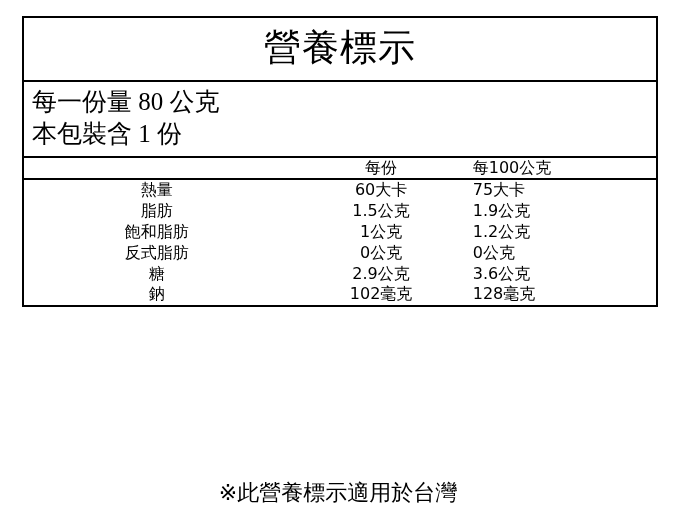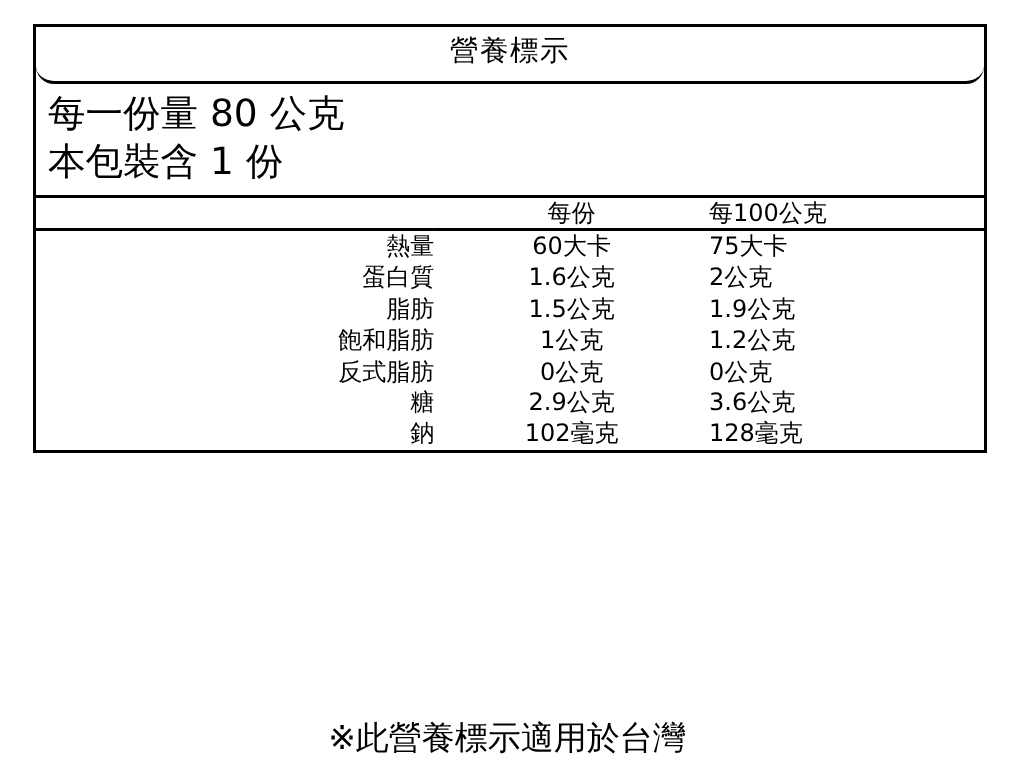--- a/index.html
+++ b/index.html
@@ -17,49 +17,49 @@
   #label {
     position: absolute;
     left: 22px;
     top: 16px;
     width: 636px;
     box-sizing: border-box;
     border: 2px solid #000000;
   }
   .title-row {
     text-align: center;
-    font-size: 19px;
+    font-size: 37px;
     line-height: 1.45;
     padding: 3px 0 5px 0;
     border-bottom: 2px solid #000000;
     letter-spacing: 1px;
-    border-radius: 12px;
   }
   .serving-block {
     padding: 4px 0 6px 8px;
     border-bottom: 2px solid #000000;
+    font-family: Liberation Serif, serif;
   }
   .serving-line {
     font-size: 25px;
     line-height: 1.28;
     white-space: nowrap;
   }
   table.nutrition {
     width: 100%;
     border-collapse: collapse;
     font-size: 16px;
   }
   table.nutrition th,
   table.nutrition td {
     padding: 0;
     font-weight: normal;
     line-height: 1.30;
     vertical-align: baseline;
   }
-  .col-name { width: 42%; text-align: right; padding-left: 8px; }
+  .col-name { width: 42%; text-align: center; padding-left: 8px; }
   .col-per  { width: 29%; text-align: center; }
   .col-100  { width: 29%; text-align: left; }
   thead tr { }
   thead th { padding-bottom: 2px; }
   .head-sep td { border-bottom: 2px solid #000000; padding: 0; height: 0; }
   .indent1 { padding-left: 48px; }
   .indent-sugar { padding-left: 62px; }
   .last-row td { padding-bottom: 4px; }
   .footnote {
     position: absolute;
@@ -98,25 +98,20 @@
         <td></td>
       </tr>
     </thead>
     <tbody>
       <tr>
         <td class="col-name">熱量</td>
         <td class="col-per">60大卡</td>
         <td class="col-100">75大卡</td>
       </tr>
       <tr>
-        <td class="col-name">蛋白質</td>
-        <td class="col-per">1.6公克</td>
-        <td class="col-100">2公克</td>
-      </tr>
-      <tr>
         <td class="col-name">脂肪</td>
         <td class="col-per">1.5公克</td>
         <td class="col-100">1.9公克</td>
       </tr>
       <tr>
         <td class="col-name indent1">飽和脂肪</td>
         <td class="col-per">1公克</td>
         <td class="col-100">1.2公克</td>
       </tr>
       <tr>

